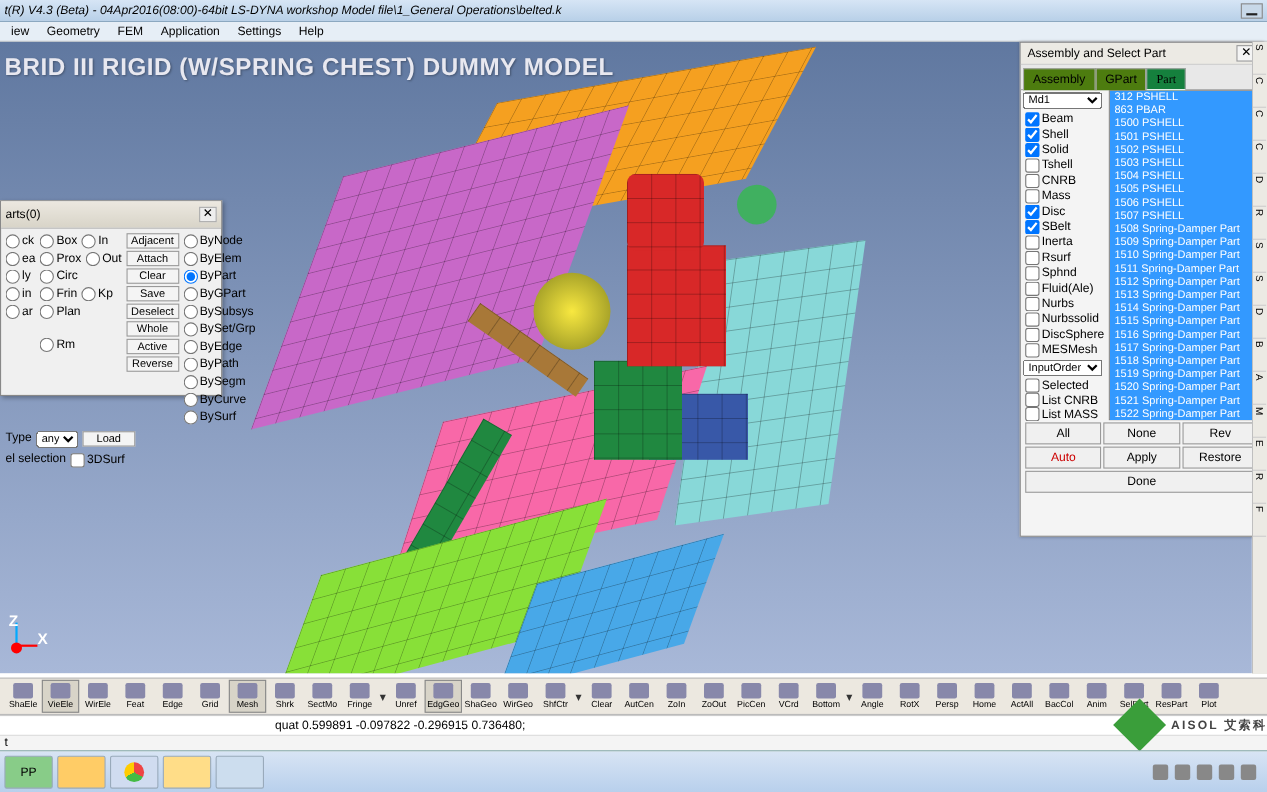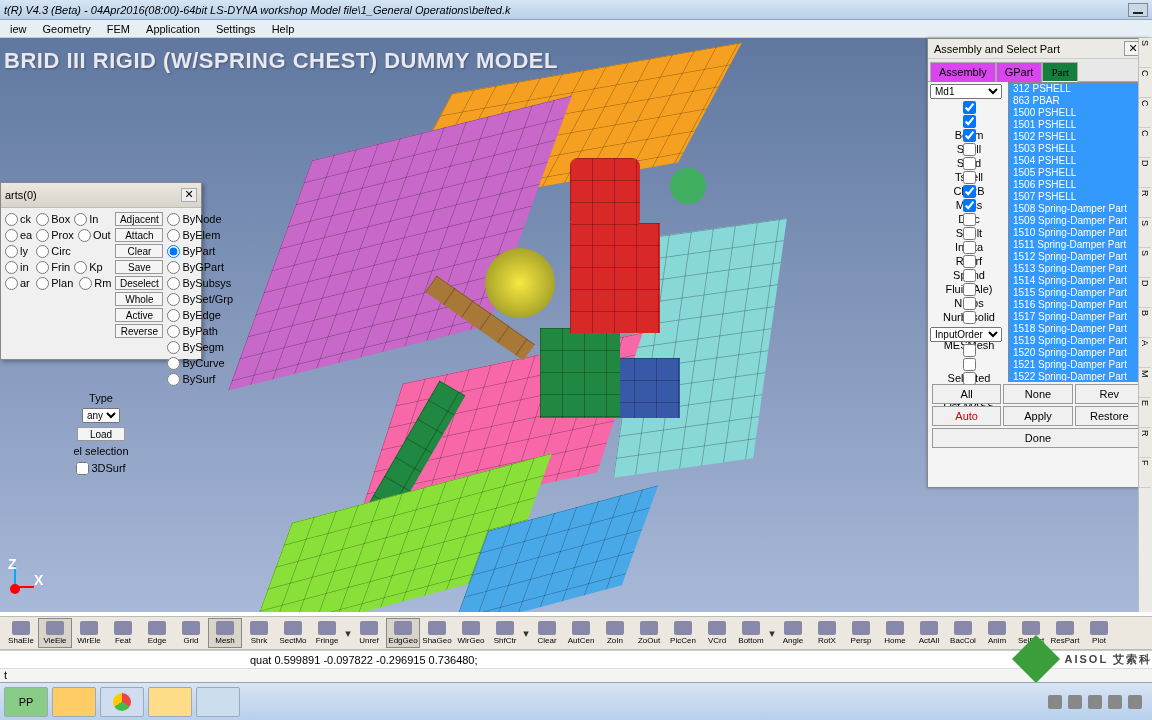--- a/index.html
+++ b/index.html
@@ -44,33 +44,33 @@
 .grid-overlay { background-image: linear-gradient(rgba(0,0,0,0.25) 1px, transparent 1px), linear-gradient(90deg, rgba(0,0,0,0.25) 1px, transparent 1px); background-size: 22px 22px; }
 
 .sel-panel { position: absolute; top: 182px; left: 0; width: 202px; height: 178px; background: #f0f0f0; border: 1px solid #888; box-shadow: 2px 2px 4px rgba(0,0,0,0.3); }
 .sel-panel .hdr { height: 18px; background: linear-gradient(#ece8e0,#d8d4c8); display: flex; align-items: center; padding: 12px 4px; border-bottom: 1px solid #bbb; }
 .sel-panel .hdr .x { margin-left: auto; width: 16px; height: 14px; border: 1px solid #aaa; background: #eee; text-align: center; line-height: 11px; cursor: pointer; }
 .sel-panel .body { padding: 4px; display: flex; gap: 4px; }
 .sel-col1, .sel-col2, .sel-col3 { display: flex; flex-direction: column; gap: 2px; }
 .sel-radio { display: flex; align-items: center; gap: 2px; height: 14px; }
 .sel-radio input { margin: 0; }
 .sel-btn { height: 14px; width: 48px; font-size: 10px; background: #f4f4f4; border: 1px solid #999; cursor: pointer; }
-.sel-row2 { padding: 2px 4px; display: flex; align-items: center; gap: 4px; flex-direction: column; }
+.sel-row2 { padding: 2px 4px; display: flex; align-items: flex-start; gap: 4px; }
 .sel-row2 select { width: 38px; height: 15px; font-size: 10px; }
 
 .asm-panel { position: absolute; top: 38px; right: 3px; width: 222px; height: 450px; background: #f4f4f4; border: 1px solid #888; box-shadow: 0 0 3px rgba(0,0,0,.3); }
 .asm-hdr { height: 20px; display: flex; align-items: center; padding: 0 6px; background: #eceae4; border-bottom: 1px solid #ccc; }
 .asm-hdr .x { margin-left: auto; width: 18px; height: 15px; border: 1px solid #999; background: #f4f4f4; text-align: center; line-height: 12px; cursor: pointer; }
 .asm-tabs { display: flex; background: #e8e8e8; padding: 2px 2px 0; gap: 0; border-bottom: 1px solid #aaa; }
-.asm-tab { padding: 3px 8px; border: 1px solid #aaa; border-bottom: none; background: #d946ef; cursor: pointer; position: relative; top: 1px; }
+.asm-tab { padding: 3px 8px; border: 1px solid #aaa; border-bottom: none; background: #4d7c0f; cursor: pointer; position: relative; top: 1px; }
 .asm-tab.active { background: #15803d; border-bottom: 1px solid #fff; font-family: Liberation Serif, serif; }
 .asm-body { display: flex; height: 300px; }
 .asm-left { width: 80px; padding: 2px; display: flex; flex-direction: column; gap: 0; }
 .asm-left select.model-sel { width: 72px; height: 17px; font-size: 10px; margin-bottom: 2px; }
-.asm-chk { display: flex; align-items: center; gap: 15px; height: 14px; padding-left: 2px; flex-direction: column; }
+.asm-chk { display: flex; align-items: center; gap: 2px; height: 14px; padding-left: 2px; }
 .asm-chk input { margin: 0; }
 .asm-list { flex: 1; background: #3399ff; overflow-y: auto; border: 1px solid #888; }
 .asm-list::-webkit-scrollbar { width: 14px; }
 .asm-list::-webkit-scrollbar-track { background: #e8e8e8; }
 .asm-list::-webkit-scrollbar-thumb { background: #c0c0c0; border: 1px solid #999; }
 .asm-item { padding: 0 4px; color: #fff; height: 12px; line-height: 12px; font-size: 10px; white-space: nowrap; overflow: hidden; cursor: pointer; }
 .asm-ctrls { padding: 2px 4px; }
 .asm-row { display: flex; gap: 2px; margin-bottom: 2px; }
 .abtn { flex: 1; height: 20px; background: #f0f0f0; border: 1px solid #999; cursor: pointer; font-size: 11px; }
 .abtn.auto { color: #c00; }
@@ -199,21 +199,21 @@
         <div style="display: flex; gap: 4px;">
           <label class="sel-radio">
             <input type="radio" style="">
             <span>Frin</span>
           </label>
           <label class="sel-radio">
             <input type="radio" style="">
             <span>Kp</span>
           </label>
         </div>
-        <div style="display: flex; gap: 6px;">
+        <div style="display: flex; gap: 16px; flex-direction: column;">
           <label class="sel-radio">
             <input type="radio" style="">
             <span>Plan</span>
           </label>
           <label class="sel-radio">
             <input type="radio" style="">
             <span>Rm</span>
           </label>
         </div>
       </div>

